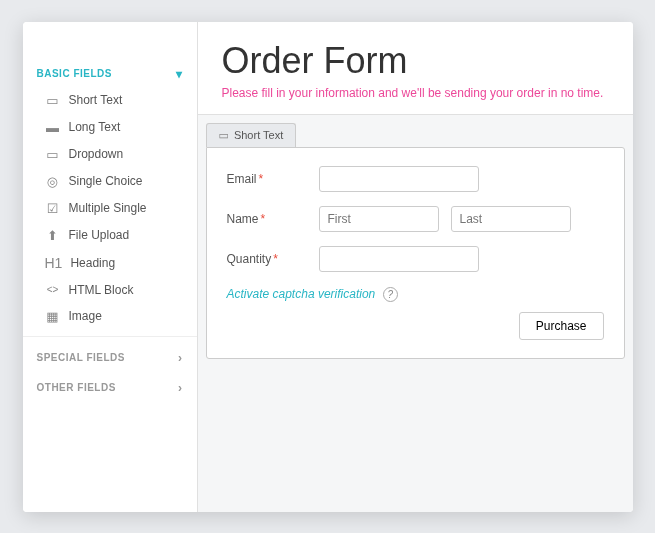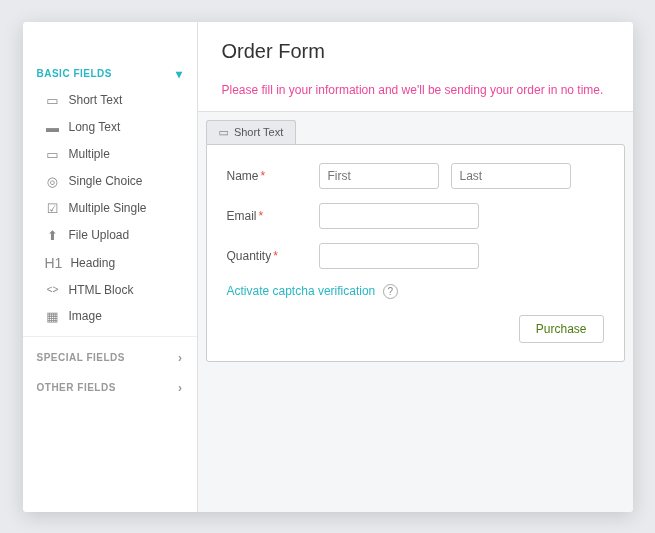--- a/index.html
+++ b/index.html
@@ -97,24 +97,24 @@
       display: flex;
       flex-direction: column;
     }
     
     .form-header {
       background: #fff;
       padding: 18px 24px 14px;
       border-bottom: 1px solid #e0e0e0;
     }
     .form-title {
-      font-size: 20px;
+      font-size: 36px;
       font-weight: 300;
       color: #333;
-      margin-bottom: 20px;
+      margin-bottom: 4px;
     }
     .form-subtitle {
       font-size: 12px;
       color: #ec4899;
     }
     
     .form-builder {
       flex: 1;
       padding: 0;
       overflow-y: auto;
@@ -215,21 +215,22 @@
       background: #fff;
       margin-bottom: 2px;
     }
     
     .tshirt-svg {
       width: 70px;
       height: 80px;
     }
     
     .captcha-row {
-      margin-bottom: 16px;
+      margin-bottom: 10px;
+      font-style: italic;
     }
     .captcha-link {
       font-size: 12px;
       color: #29b6c5;
       text-decoration: none;
       cursor: pointer;
     }
     .captcha-help {
       display: inline-flex;
       align-items: center;
@@ -246,21 +247,21 @@
     .purchase-row {
       display: flex;
       justify-content: flex-end;
     }
     .purchase-btn {
       background: #fff;
       border: 1px solid #ccc;
       border-radius: 3px;
       padding: 6px 16px;
       font-size: 12px;
-      color: #4d7c0f;
+      color: #000000;
       cursor: pointer;
     }
   </style>
 </head>
 <body>
 
 <div class="outer-container">
   <div class="main-wrapper">
 
     <div class="sidebar">
@@ -272,21 +273,21 @@
       <div class="sidebar-item">
         <span class="item-icon">▭</span>
         <span>Short Text</span>
       </div>
       <div class="sidebar-item">
         <span class="item-icon">▬</span>
         <span>Long Text</span>
       </div>
       <div class="sidebar-item">
         <span class="item-icon">▭</span>
-        <span>Multiple</span>
+        <span>Dropdown</span>
       </div>
       <div class="sidebar-item">
         <span class="item-icon">◎</span>
         <span>Single Choice</span>
       </div>
       <div class="sidebar-item">
         <span class="item-icon">☑</span>
         <span>Multiple Single</span>
       </div>
       <div class="sidebar-item">
@@ -325,36 +326,36 @@
         <div class="form-subtitle">Please fill in your information and we'll be sending your order in no time.</div>
       </div>
 
       <div class="form-builder">
         <div class="field-tab">
           <span class="tab-icon">▭</span>
           <span>Short Text</span>
         </div>
 
         <div class="form-fields-panel">
+
+          <div class="form-row">
+            <div class="form-label">
+              <span>Email</span><span class="required-star">*</span>
+            </div>
+            <input class="form-input input-email" type="email" style="">
+          </div>
 
           <div class="form-row">
             <div class="form-label">
               <span>Name</span><span class="required-star">*</span>
             </div>
             <input class="form-input input-first" type="text" placeholder="First" style="">
             <input class="form-input input-last" type="text" placeholder="Last" style="">
           </div>
 
-          <div class="form-row">
-            <div class="form-label">
-              <span>Email</span><span class="required-star">*</span>
-            </div>
-            <input class="form-input input-email" type="email" style="">
-          </div>
-
 
           <div class="form-row">
             <div class="form-label">
               <span>Quantity</span><span class="required-star">*</span>
             </div>
             <input class="form-input input-quantity" type="text" style="">
           </div>
 
           <div class="captcha-row">
             <a class="captcha-link">Activate captcha verification</a>

